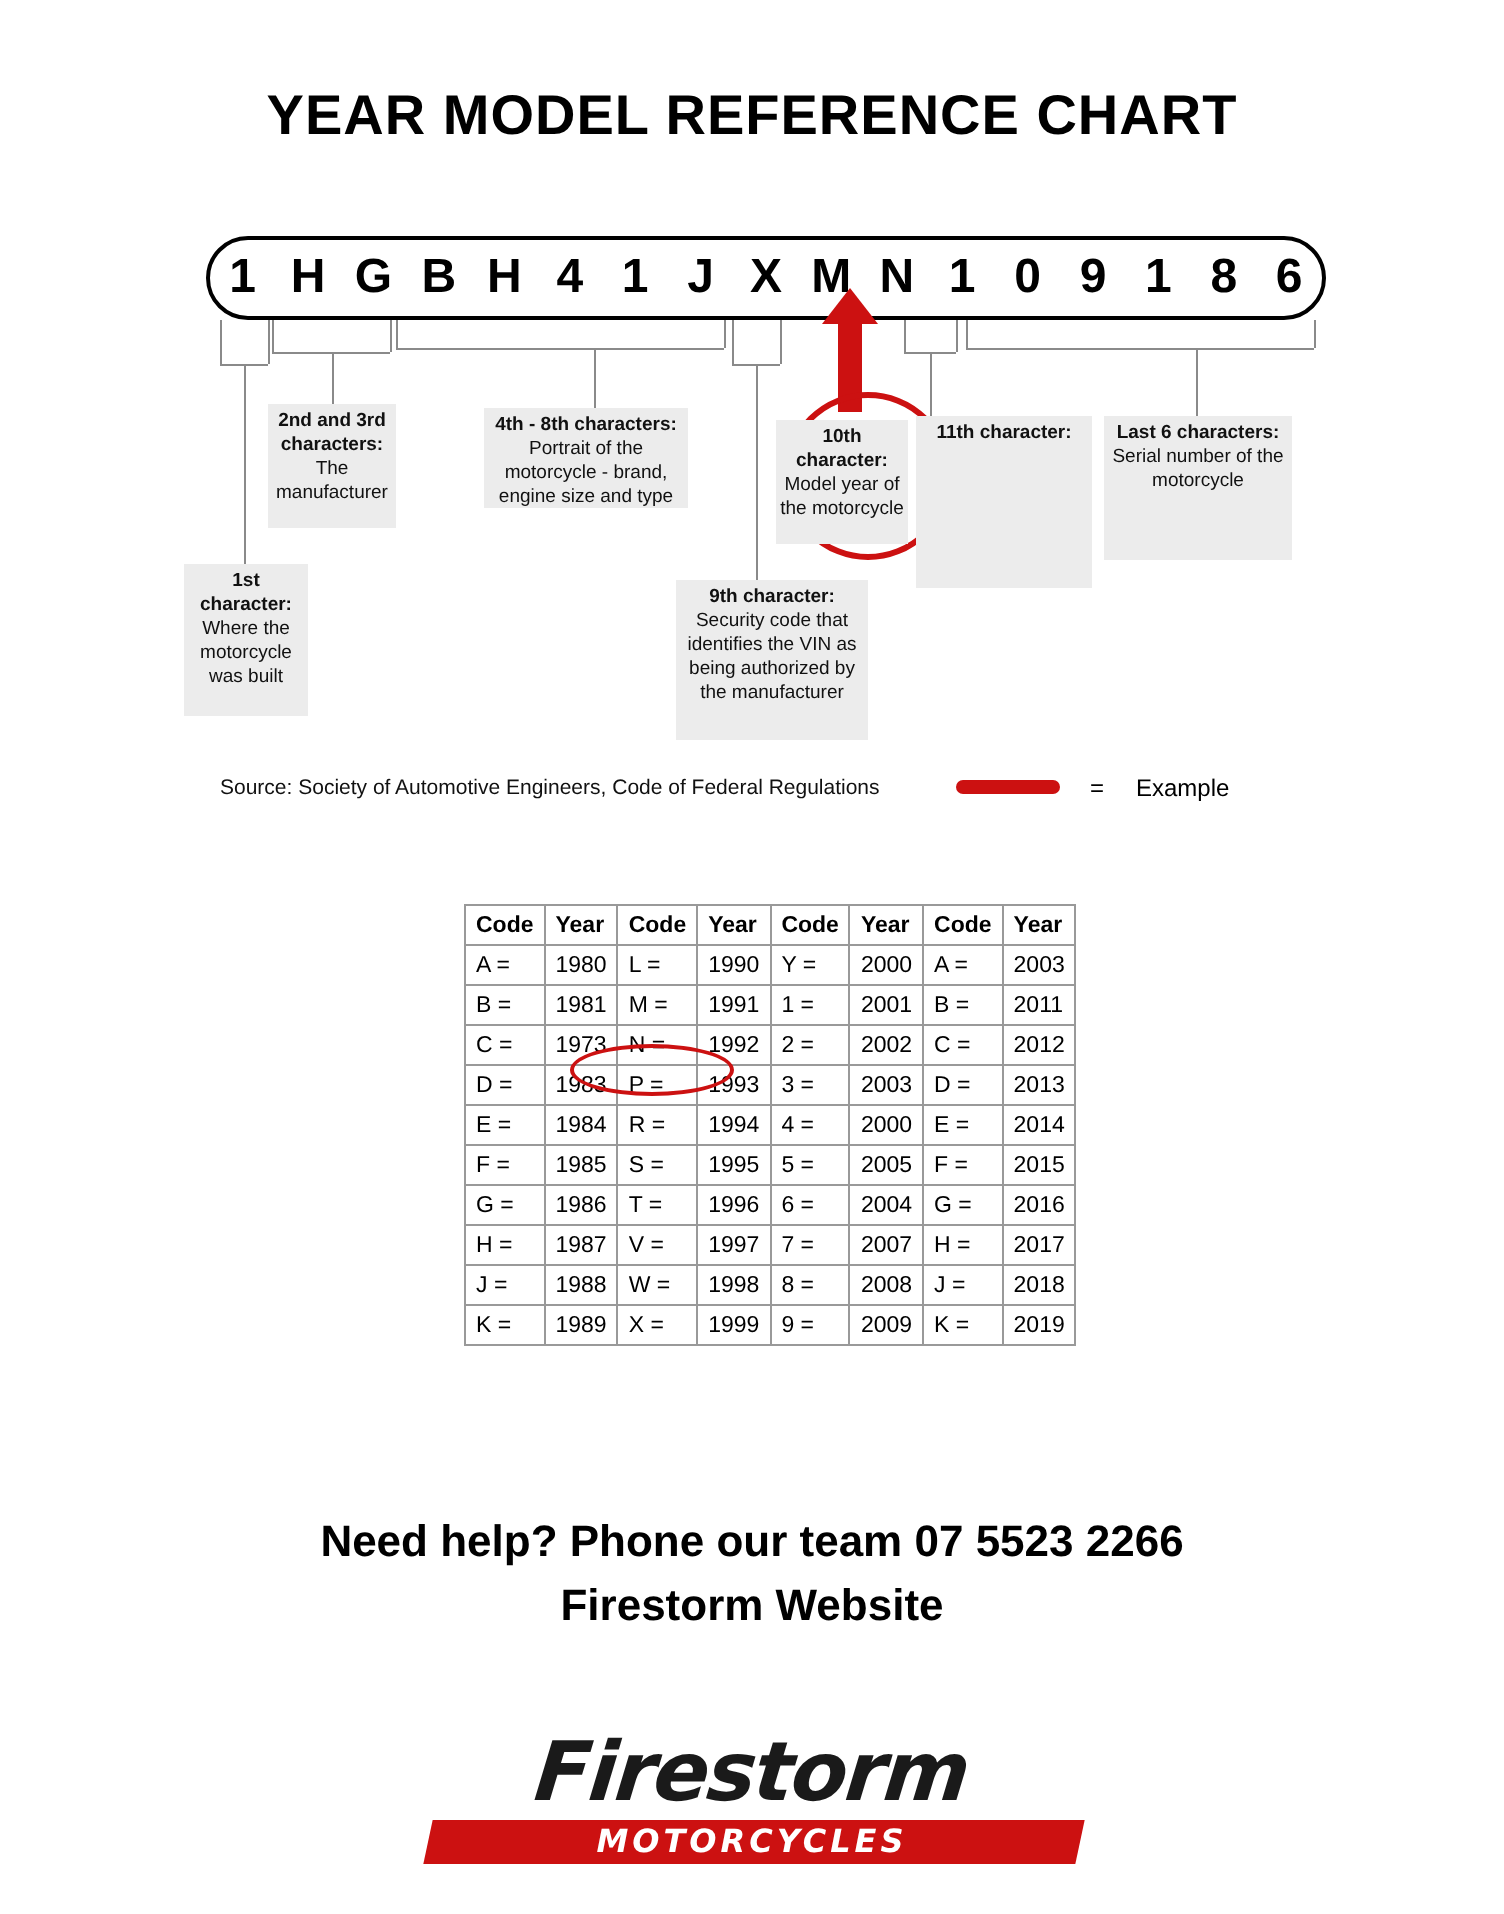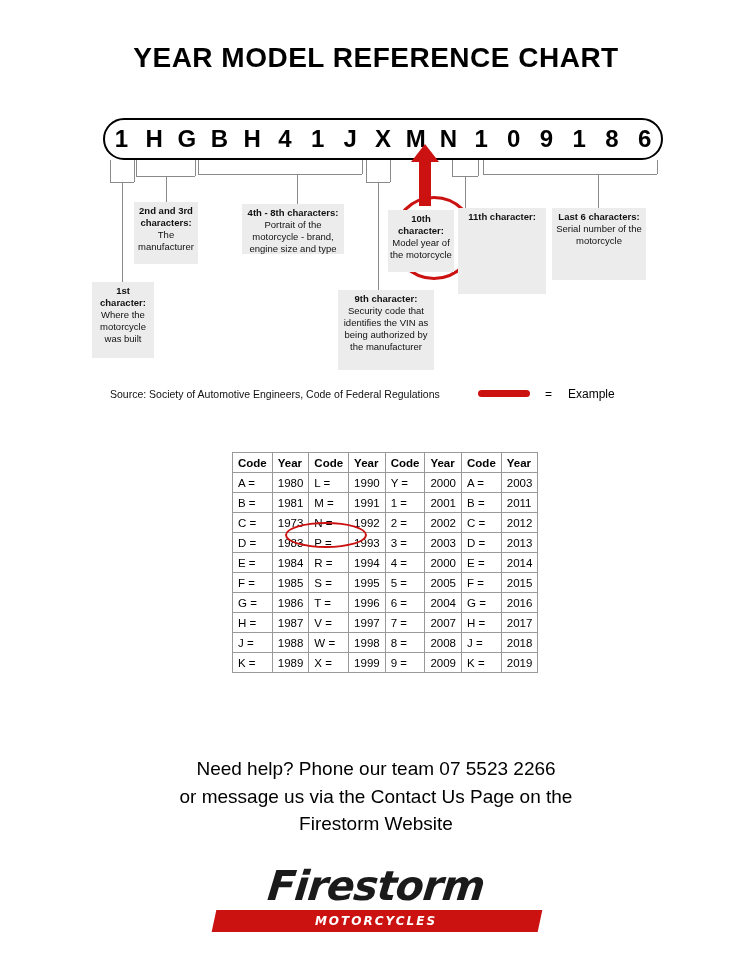--- a/index.html
+++ b/index.html
@@ -169,22 +169,22 @@
     pointer-events: none;
   }
 
   
   .help {
     position: absolute;
     left: 0;
     top: 755px;
     width: 752px;
     text-align: center;
-    font-size: 19px;
-    font-weight: normal;
+    font-size: 22px;
+    font-weight: bold;
     line-height: 1.45;
   }
 
   
   .logo {
     position: absolute;
     left: 196px;
     top: 862px;
     width: 360px;
     height: 72px;
@@ -213,21 +213,21 @@
   }
   .logo-bottom {
     position: absolute;
     left: 0;
     top: 48px;
     width: 360px;
     height: 22px;
     line-height: 22px;
     text-align: center;
     font-family: "DejaVu Sans", sans-serif;
-    font-size: 12px;
+    font-size: 16px;
     font-weight: bold;
     font-style: italic;
     color: #ffffff;
     letter-spacing: 2px;
   }
 </style>
 </head>
 <body>
 
 <div class="title">YEAR MODEL REFERENCE CHART</div>
@@ -439,21 +439,20 @@
         <td>K =</td>
         <td class="year">2019</td>
       </tr>
     </tbody>
   </table>
 </div>
 <div class="table-circle"></div>
 
 <div class="help">
   <div>Need help?  Phone our team 07 5523 2266</div>
-  <div>or message us via the Contact Us Page on the</div>
   <div>Firestorm Website</div>
 </div>
 
 <div class="logo">
   <div class="logo-top">Firestorm</div>
   <div class="logo-bar"></div>
   <div class="logo-bottom">MOTORCYCLES</div>
 </div>
 
 </body></html>

